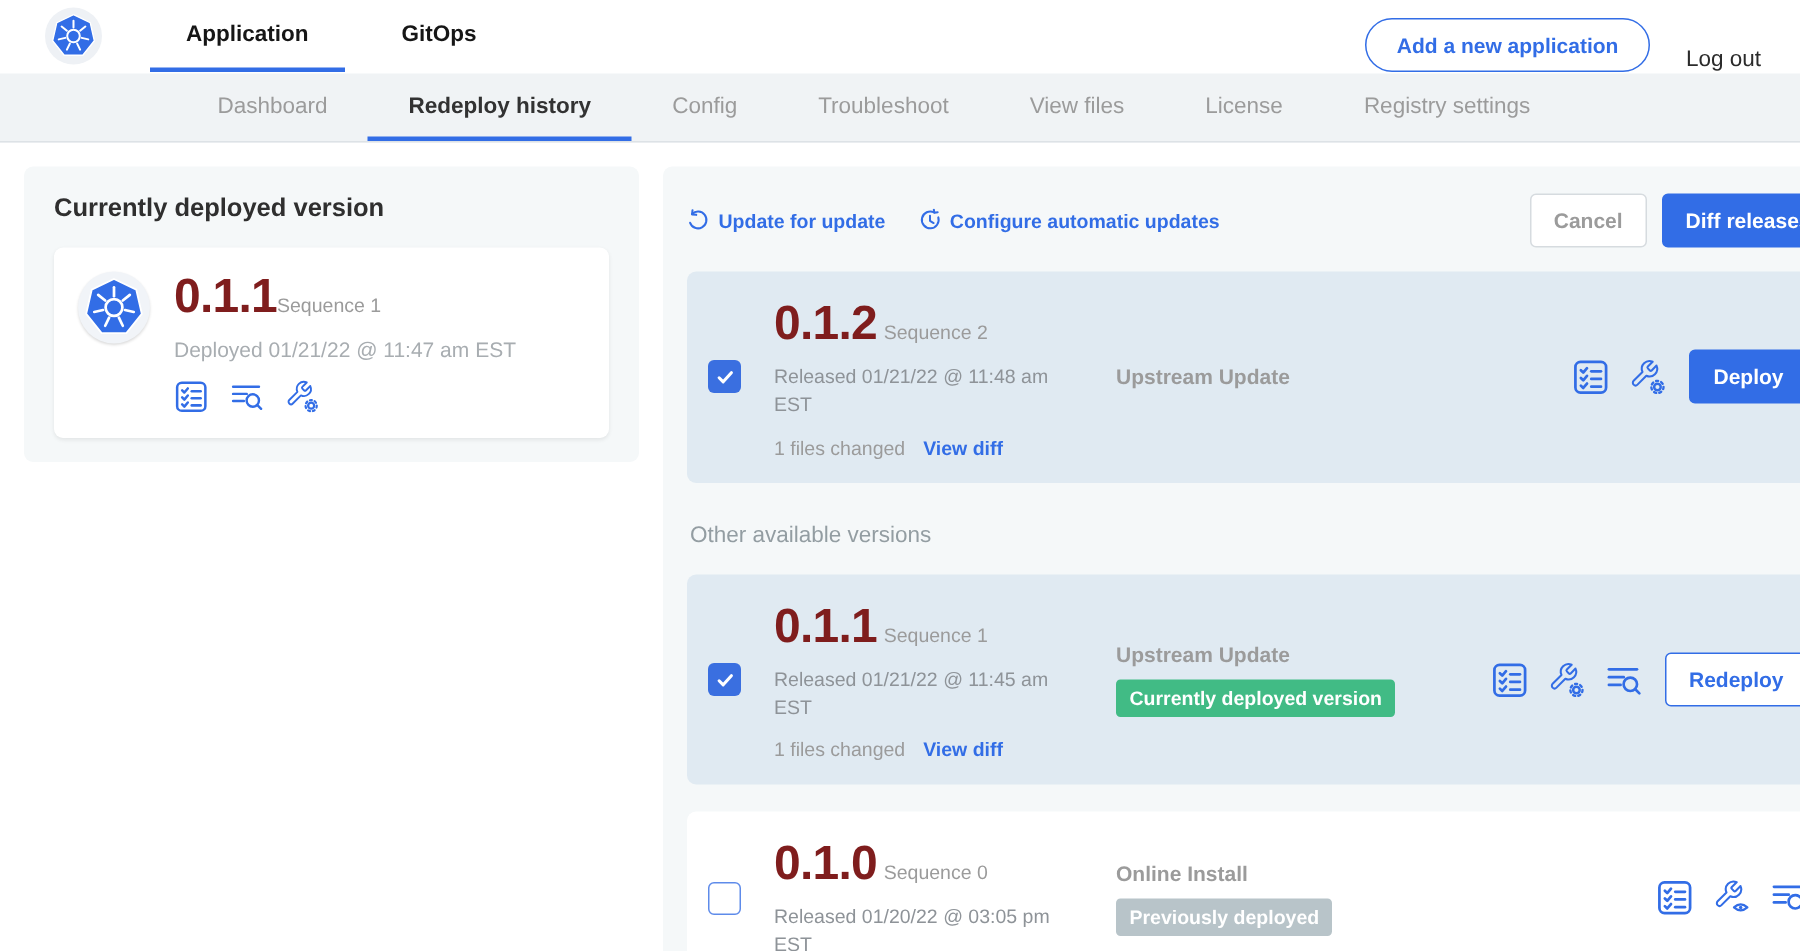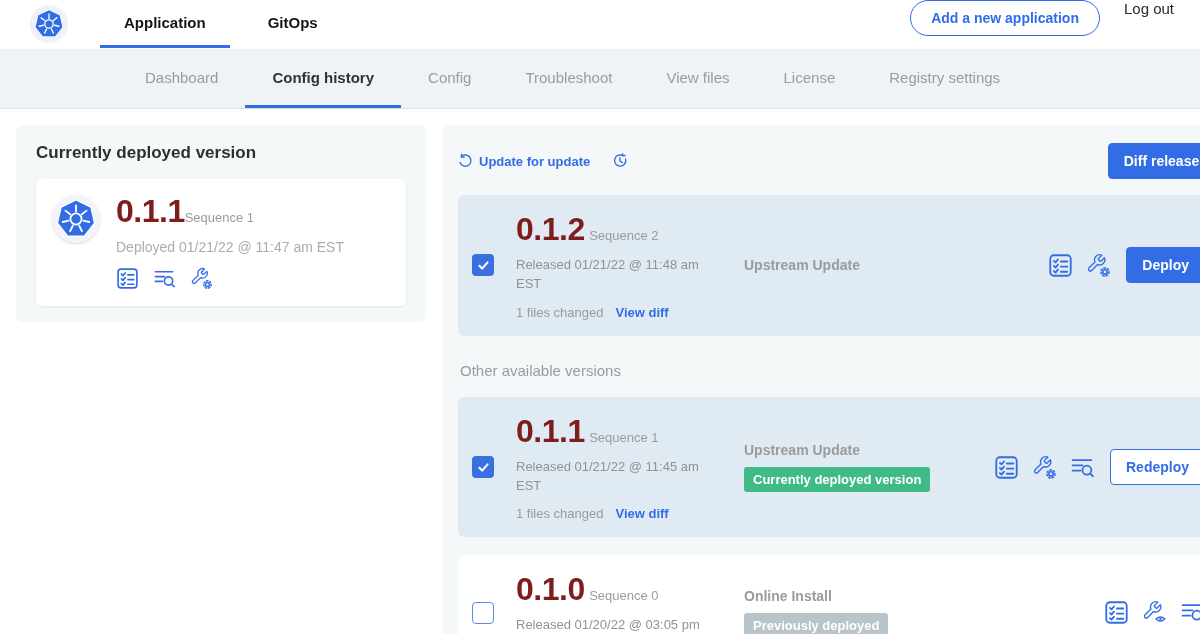--- a/index.html
+++ b/index.html
@@ -5,26 +5,26 @@
   * { margin:0; padding:0; box-sizing:border-box; }
   html,body { width:1200px; height:634px; overflow:hidden; background:#fff;
     font-family:"Liberation Sans","DejaVu Sans",sans-serif; color:#323232; }
 
   
   .topnav { height:49px; background:#fff; display:flex; align-items:stretch; padding:0 26px 0 30px; border-bottom:1px solid #fff; }
   .logo-wrap { align-self:center; width:38px; height:38px; border-radius:50%; background:#eef1f5; display:flex; align-items:center; justify-content:center; margin-right:32px; }
   .topnav-tabs { display:flex; align-items:stretch; gap:14px; }
   .toptab { display:flex; align-items:center; padding:0 24px; font-size:15px; font-weight:700; color:#161616; cursor:pointer; border-bottom:3px solid transparent; }
   .toptab.active { border-bottom:3px solid #326de6; }
-  .topnav-right { margin-left:auto; display:flex; align-items:flex-start; gap:24px; }
+  .topnav-right { margin-left:auto; display:flex; align-items:flex-end; gap:24px; }
   .btn-pill { border:1px solid #326de6; border-radius:18px; background:#fff; color:#326de6; font-size:14px; font-weight:700; padding:9px 20px; cursor:pointer; font-family:inherit; }
   .logout { font-size:15px; font-weight:500; color:#2b2b2b; cursor:pointer; }
 
   
-  .subnav { height:60px; background:#f0f3f5; border-bottom:1px solid #dde2e6; display:flex; align-items:stretch; padding-left:118px; }
+  .subnav { height:46px; background:#f0f3f5; border-bottom:1px solid #dde2e6; display:flex; align-items:stretch; padding-left:118px; }
   .subtab { display:flex; align-items:center; padding:0 27px; font-size:15px; color:#9b9b9b; cursor:pointer; border-bottom:3px solid transparent; }
   .subtab.active { color:#323232; font-weight:700; border-bottom:3px solid #326de6; }
 
   
   .main { display:flex; align-items:flex-start; gap:16px; padding:16px; }
   .panel { background:#f5f8f9; border-radius:6px; }
 
   
   .left-panel { width:410px; padding:18px 20px 16px; flex-shrink:0; }
   .left-heading { font-size:17px; font-weight:700; color:#2f2f2f; margin-bottom:16px; }
@@ -163,21 +163,21 @@
       <div class="toptab">GitOps</div>
     </nav>
   <div class="topnav-right">
     <button class="btn-pill">Add a new application</button>
     <span class="logout">Log out</span>
   </div>
 </header>
 
 <nav class="subnav" id="subnav">
     <div class="subtab">Dashboard</div>
-    <div class="subtab active">Config history</div>
+    <div class="subtab active">Redeploy history</div>
     <div class="subtab">Config</div>
     <div class="subtab">Troubleshoot</div>
     <div class="subtab">View files</div>
     <div class="subtab">License</div>
     <div class="subtab">Registry settings</div>
   </nav>
 
 <main class="main">
 
   <section class="panel left-panel">
@@ -214,22 +214,24 @@
       <a class="hlink">
         <svg>
             <use href="#sym-refresh"></use>
           </svg>
         <span>Update for update</span>
       </a>
       <a class="hlink">
         <svg>
             <use href="#sym-clock-refresh"></use>
           </svg>
+        <span>Configure automatic updates</span>
       </a>
       <div class="rp-buttons">
+        <button class="btn btn-cancel">Cancel</button>
         <button class="btn btn-primary">Diff releases</button>
       </div>
     </div>
 
     <div id="latest-row-slot">
   <div class="vrow highlight">
     <div class="checkbox checked">
       <svg>
               <use href="#sym-check"></use>
             </svg>

